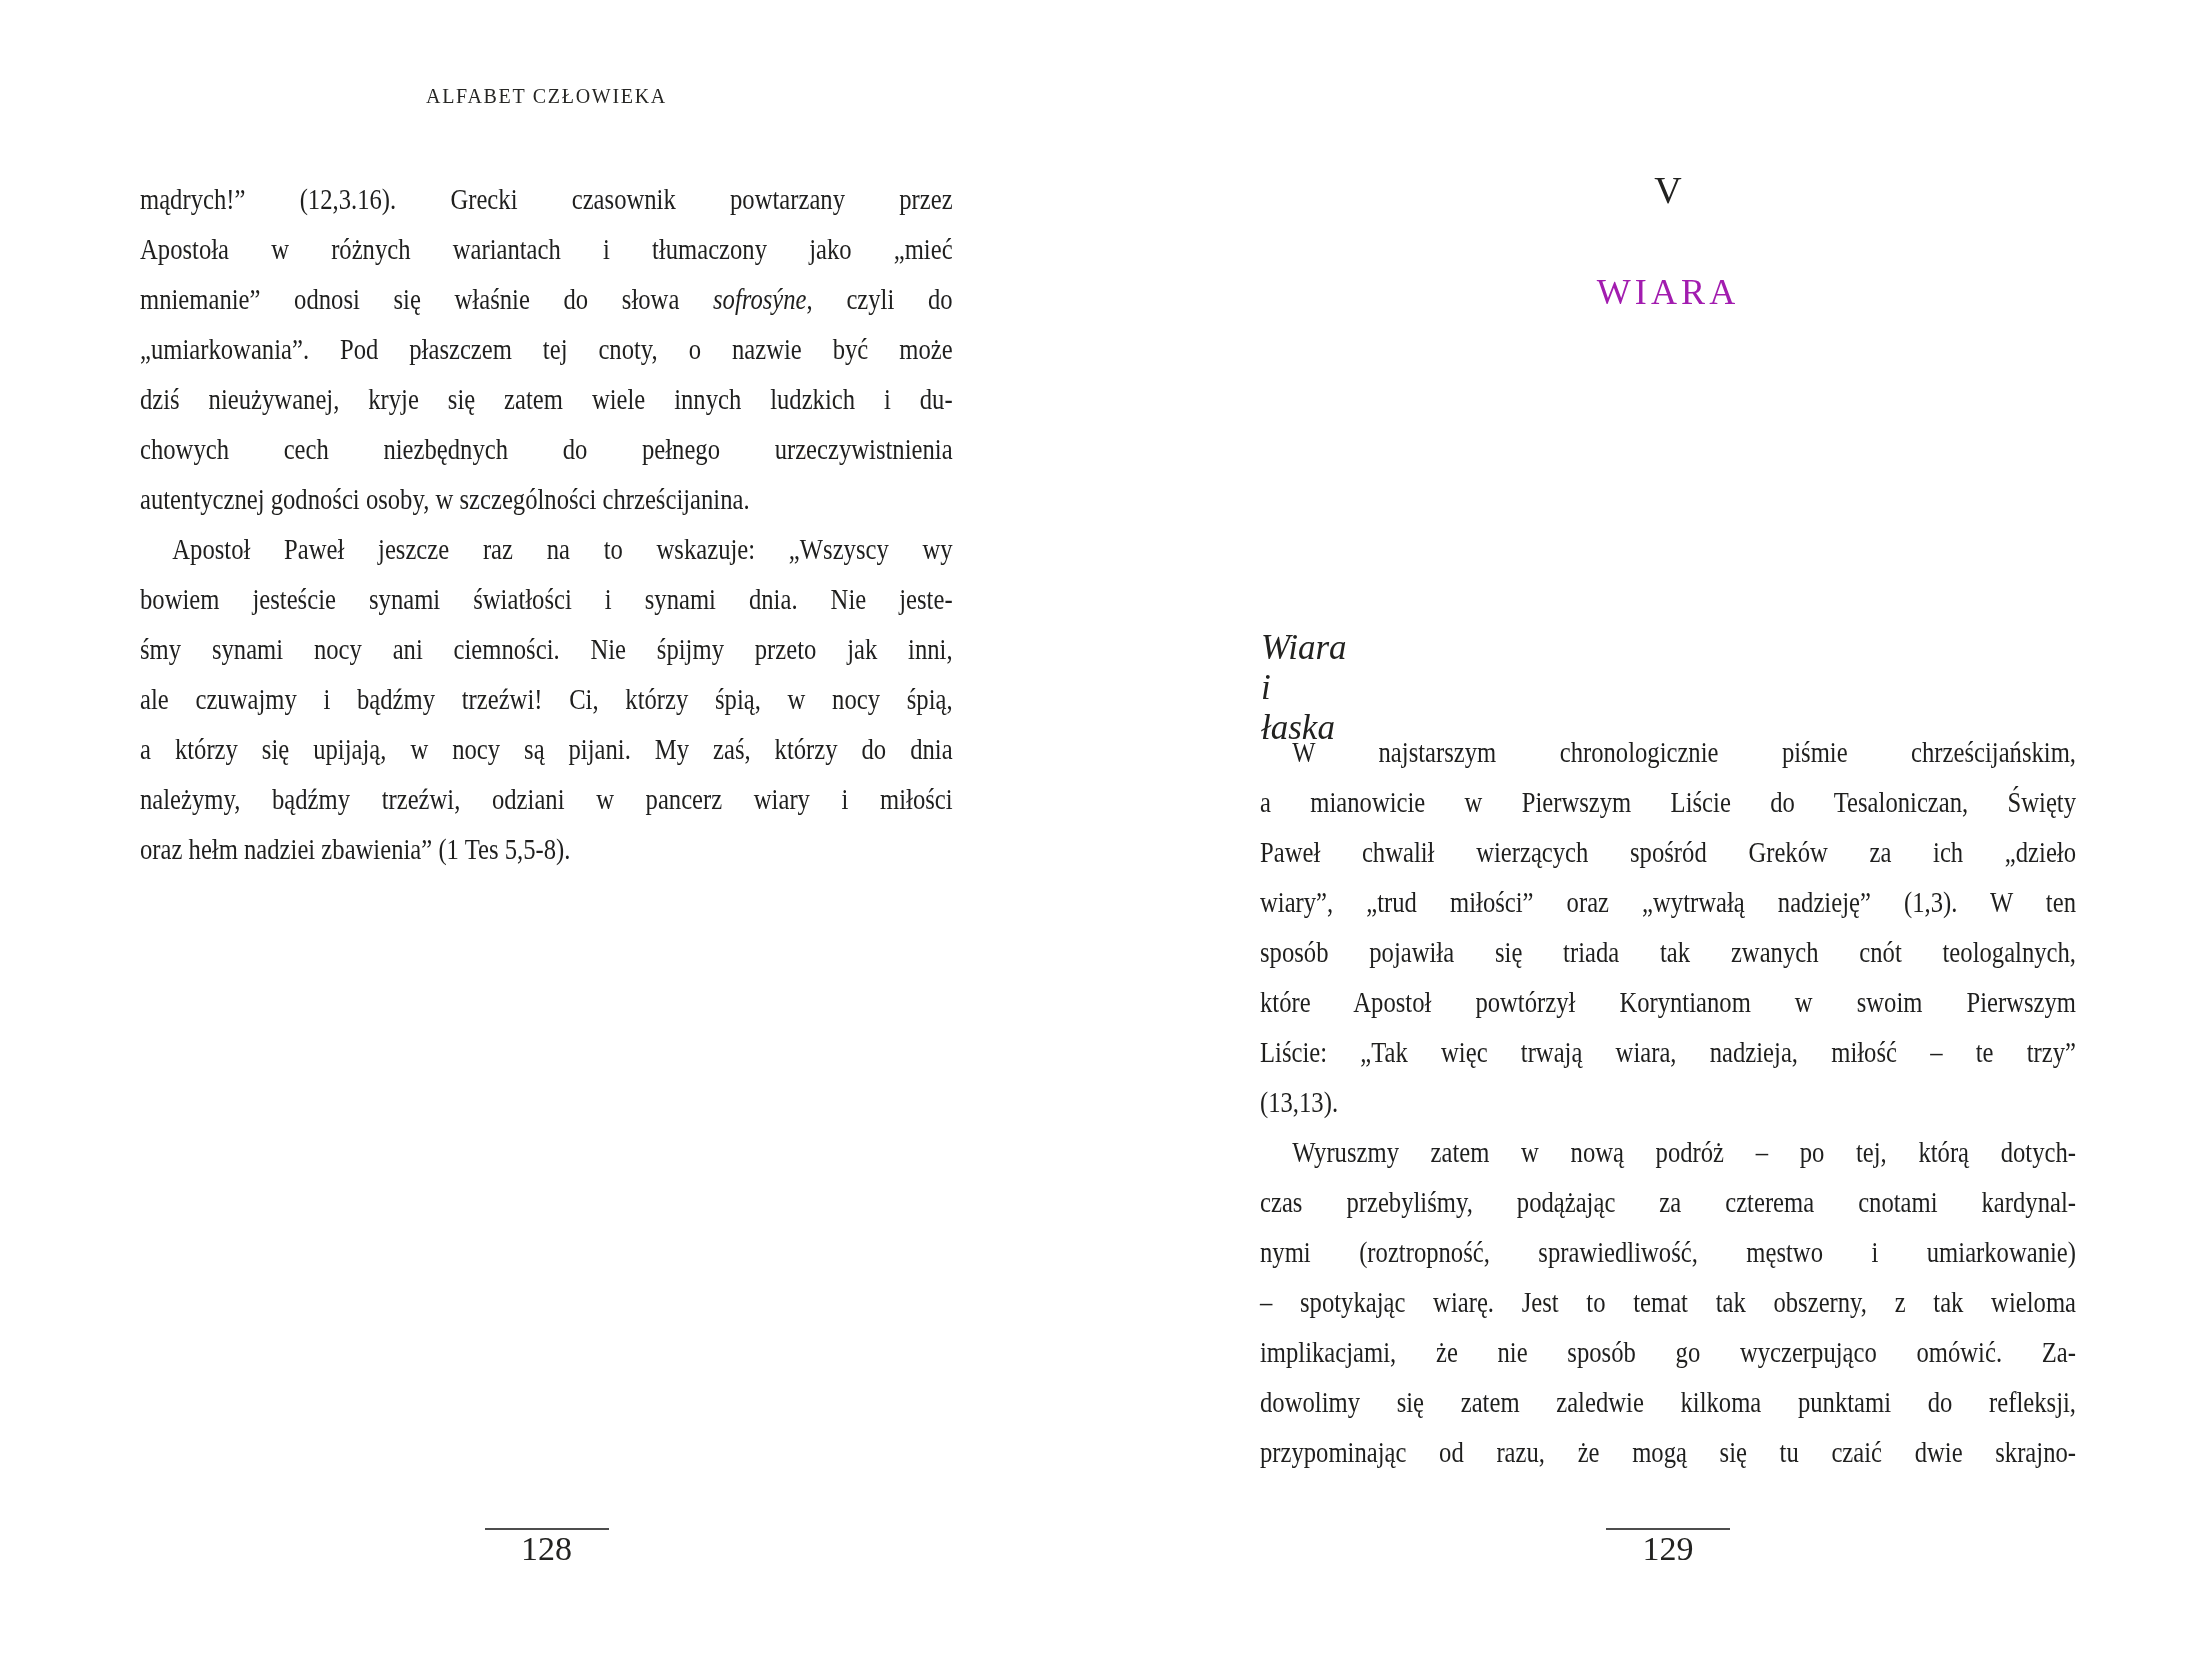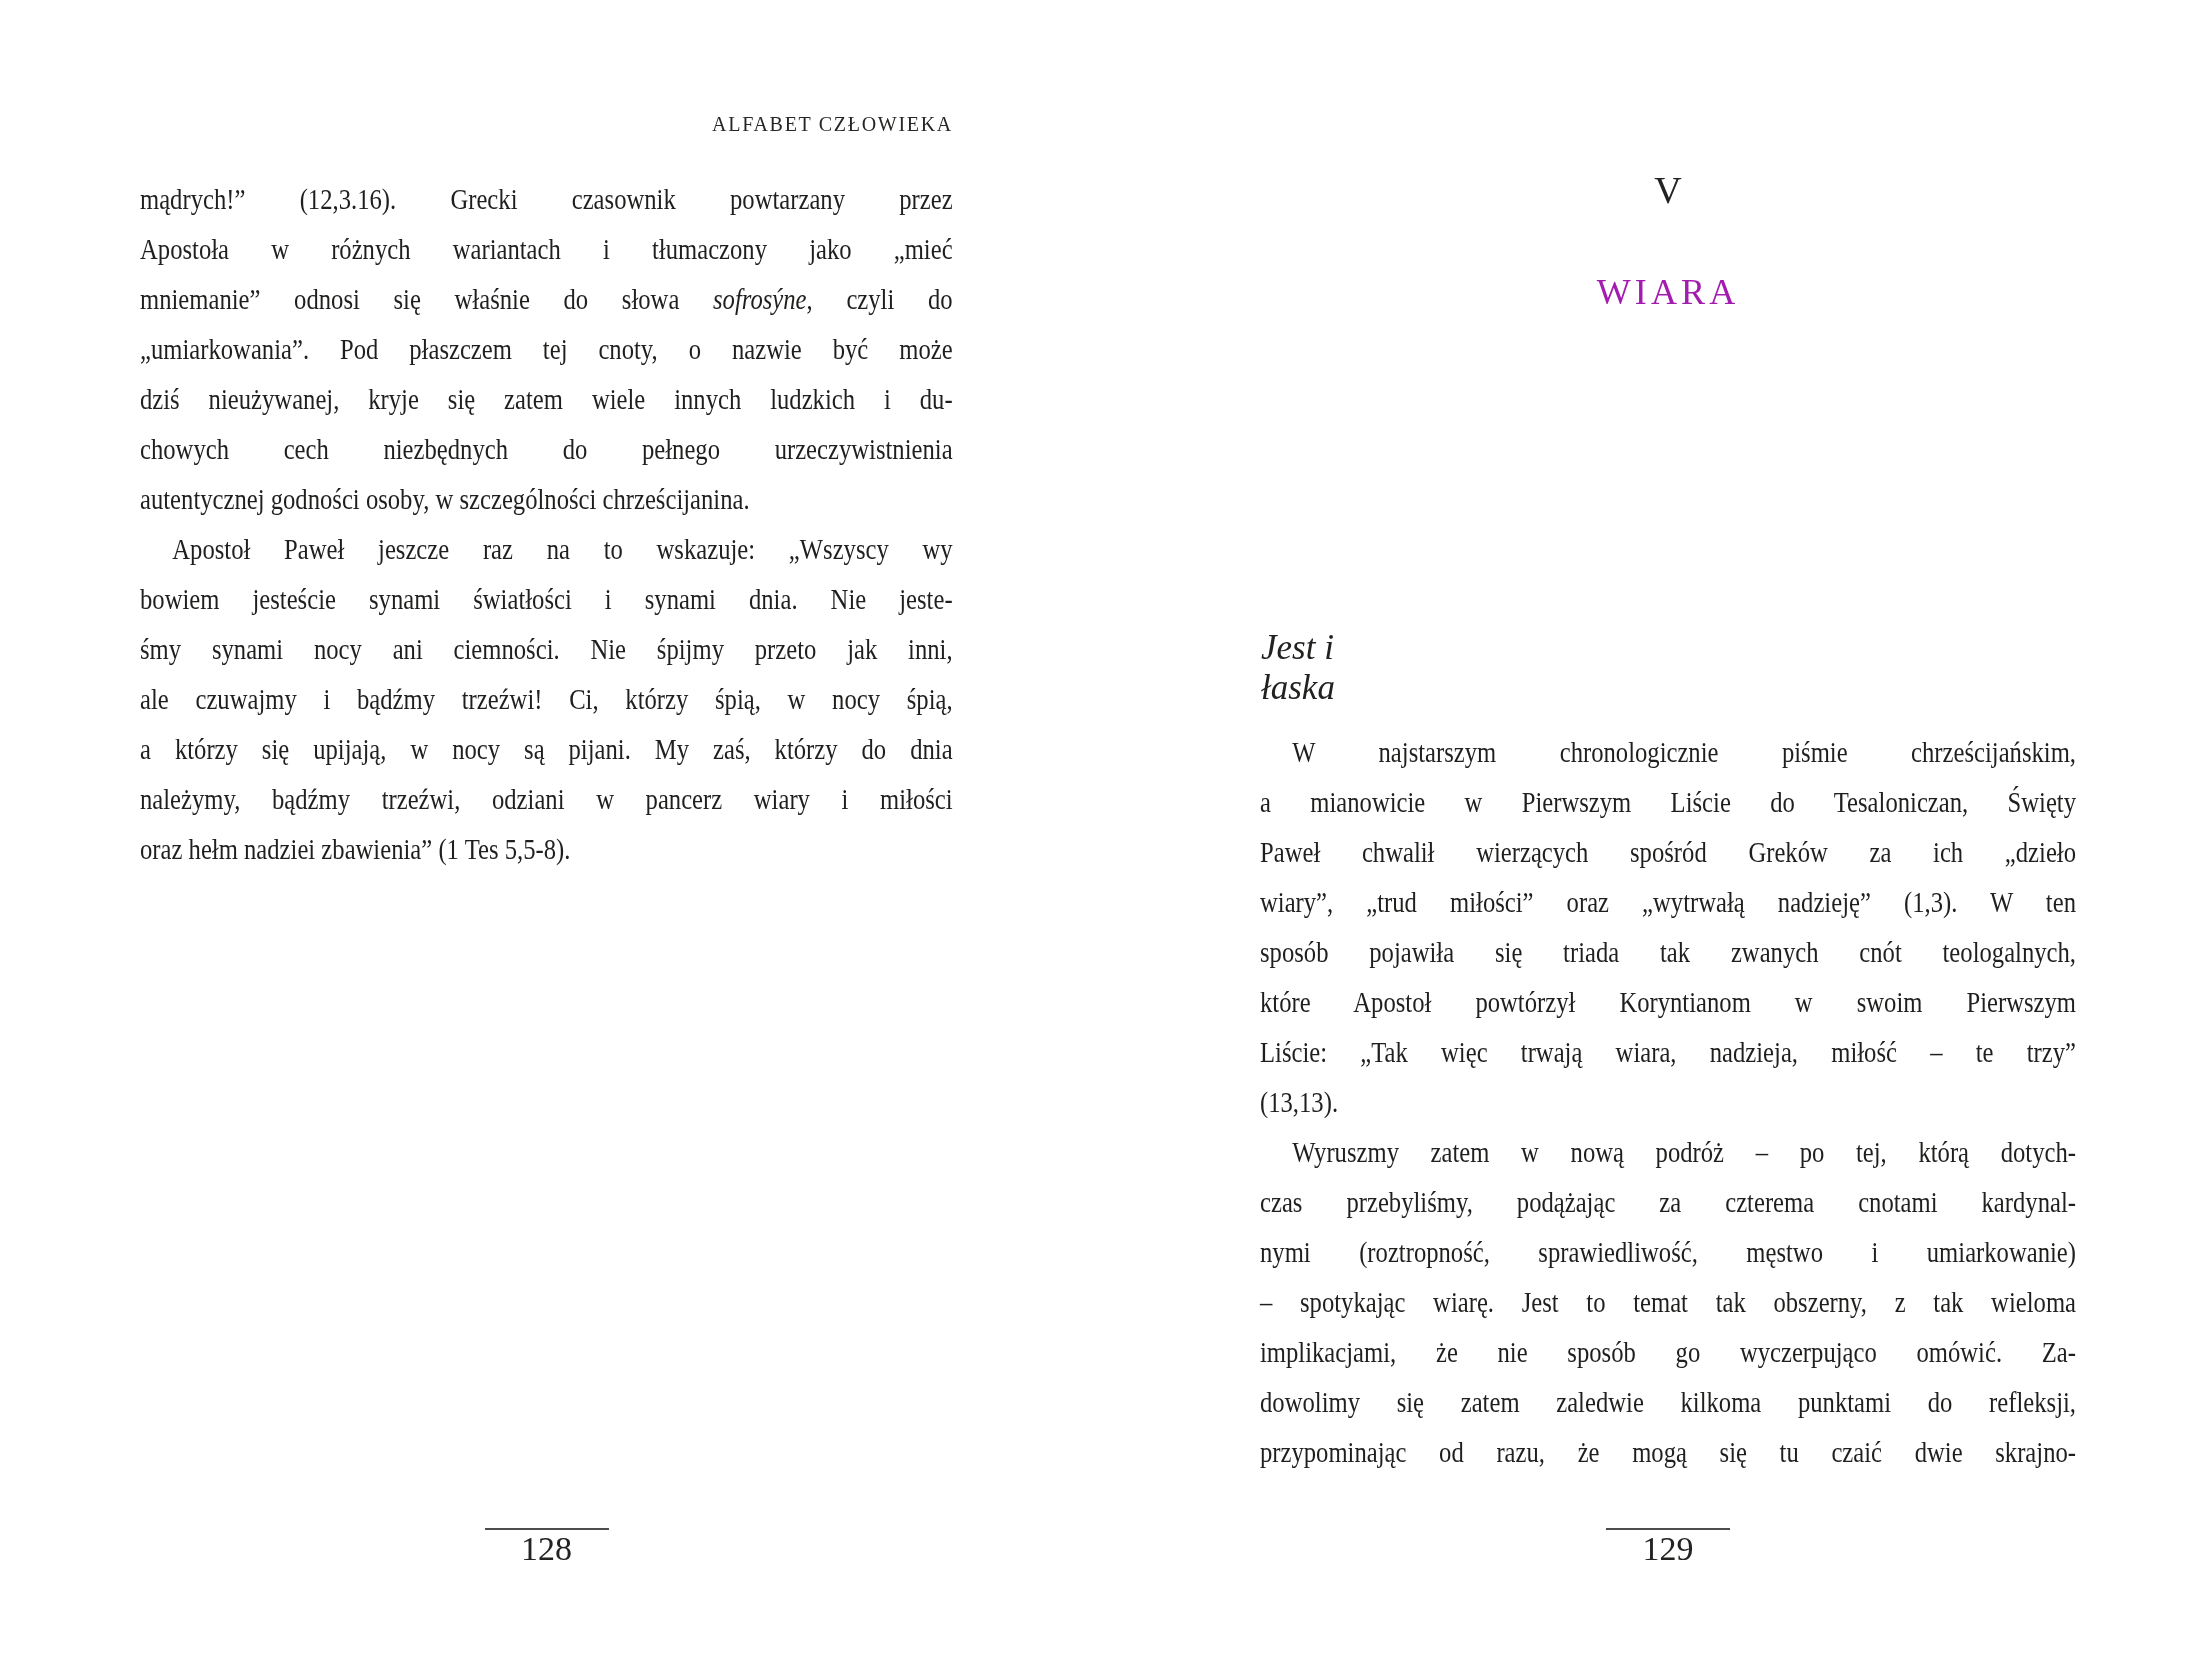--- a/index.html
+++ b/index.html
@@ -9,22 +9,22 @@
     color: #1f1f1e;
     font-family: "Liberation Serif", "DejaVu Serif", serif;
     position: relative;
     overflow: hidden;
   }
   .page { position: absolute; top: 0; height: 100%; }
 
   
   .running-header {
     position: absolute;
-    left: 140px; top: 113px; width: 813px;
-    text-align: right;
+    left: 140px; top: 85px; width: 813px;
+    text-align: center;
     font-size: 20px;
     letter-spacing: 1.7px;
     color: #262624;
   }
 
   
   .bodytext {
     position: absolute;
     transform: scaleX(0.85);
     transform-origin: left top;
@@ -109,21 +109,21 @@
     <div class="footer-rule"></div>
     <div class="page-number">128</div>
   </div>
 </div>
 
 <div class="page">
   <div class="chapter-number">V</div>
 
   <div class="chapter-title">WIARA</div>
 
-  <div class="section-heading">Jest i łaska</div>
+  <div class="section-heading">Wiara i łaska</div>
 
   <div class="bodytext right">
       <div class="line indent"><span>W najstarszym chronologicznie piśmie chrześcijańskim,</span></div>
       <div class="line"><span>a mianowicie w Pierwszym Liście do Tesaloniczan, Święty</span></div>
       <div class="line"><span>Paweł chwalił wierzących spośród Greków za ich „dzieło</span></div>
       <div class="line"><span>wiary”, „trud miłości” oraz „wytrwałą nadzieję” (1,3). W ten</span></div>
       <div class="line"><span>sposób pojawiła się triada tak zwanych cnót teologalnych,</span></div>
       <div class="line"><span>które Apostoł powtórzył Koryntianom w swoim Pierwszym</span></div>
       <div class="line"><span>Liście: „Tak więc trwają wiara, nadzieja, miłość – te trzy”</span></div>
       <div class="line nojust"><span>(13,13).</span></div>

